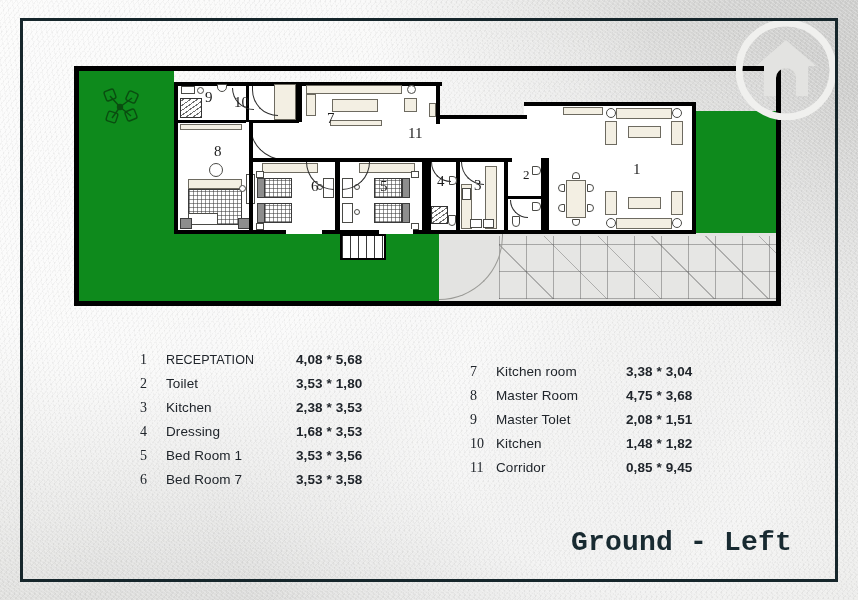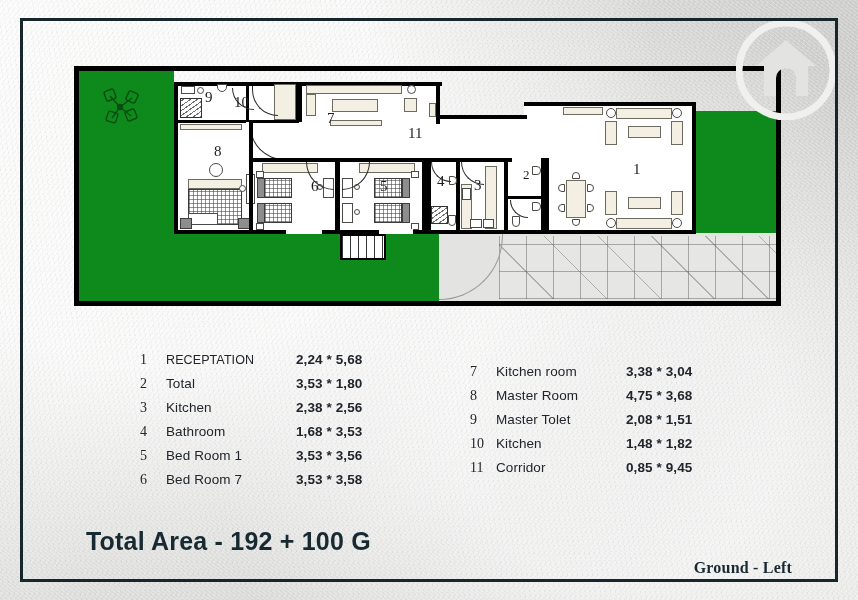--- a/index.html
+++ b/index.html
@@ -91,22 +91,22 @@
   }
   .legdim{
     font-family:"Liberation Sans","DejaVu Sans",sans-serif;
     font-size:13.5px;color:#20252b;font-weight:600;letter-spacing:.1px;white-space:nowrap;
   }
   .legname.caps{font-size:12.5px;}
 
   
   #footL{position:absolute;left:86px;top:527px;font-size:25px;font-weight:bold;color:#182a31;
          font-family:"Liberation Sans","DejaVu Sans",sans-serif;letter-spacing:.2px;}
-  #footR{position:absolute;right:66px;top:527px;font-size:16px;font-weight:bold;color:#182a31;
-         font-family:Liberation Serif, serif;letter-spacing:.2px;margin-top:32px;}
+  #footR{position:absolute;right:66px;top:527px;font-size:28px;font-weight:bold;color:#182a31;
+         font-family:Liberation Mono, monospace;letter-spacing:.2px;}
 </style>
 </head>
 <body>
 
 <div id="page">
 
   <div id="paper"></div>
   <div id="grain"></div>
 
   <div id="plan">
@@ -276,35 +276,35 @@
       <circle cx="22" cy="21" r="3.2" fill="#0a4d10"></circle>
     </svg>
   </div>
 
   <div id="legend">
 
     <div class="legcol" style="left:0;">
       <div class="legrow">
         <div class="legnum">1</div>
         <div class="legname caps">RECEPTATION</div>
-        <div class="legdim">2,24 * 5,68</div>
+        <div class="legdim">4,08 * 5,68</div>
       </div>
       <div class="legrow">
         <div class="legnum">2</div>
-        <div class="legname">Total</div>
+        <div class="legname">Toilet</div>
         <div class="legdim">3,53 * 1,80</div>
       </div>
       <div class="legrow">
         <div class="legnum">3</div>
         <div class="legname">Kitchen</div>
-        <div class="legdim">2,38 * 2,56</div>
+        <div class="legdim">2,38 * 3,53</div>
       </div>
       <div class="legrow">
         <div class="legnum">4</div>
-        <div class="legname">Bathroom</div>
+        <div class="legname">Dressing</div>
         <div class="legdim">1,68 * 3,53</div>
       </div>
       <div class="legrow">
         <div class="legnum">5</div>
         <div class="legname">Bed Room 1</div>
         <div class="legdim">3,53 * 3,56</div>
       </div>
       <div class="legrow">
         <div class="legnum">6</div>
         <div class="legname">Bed Room 7</div>
@@ -334,21 +334,20 @@
         <div class="legdim">1,48 * 1,82</div>
       </div>
       <div class="legrow">
         <div class="legnum">11</div>
         <div class="legname">Corridor</div>
         <div class="legdim">0,85 * 9,45</div>
       </div>
     </div>
   </div>
 
-  <div id="footL">Total Area - 192 + 100 G</div>
   <div id="footR">Ground - Left</div>
 
   <div id="logo">
     <svg width="100" height="100" viewBox="0 0 100 100">
       <circle cx="50" cy="50" r="47" fill="none" stroke="#f0f0ee" stroke-width="7"></circle>
       <path d="M50 20 L80 46 L72 46 L72 76 L60 76 L60 58 A10 10 0 0 0 40 58 L40 76 L28 76 L28 46 L20 46 Z" fill="#e3e3e1"></path>
     </svg>
   </div>
 
   <div id="frame"></div>

